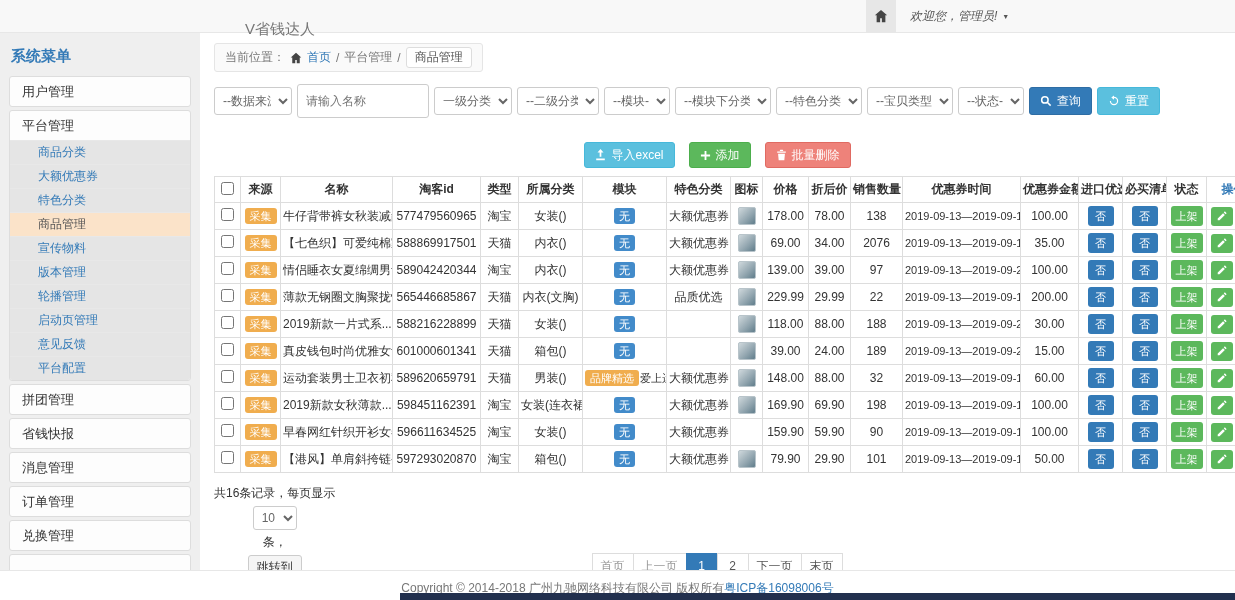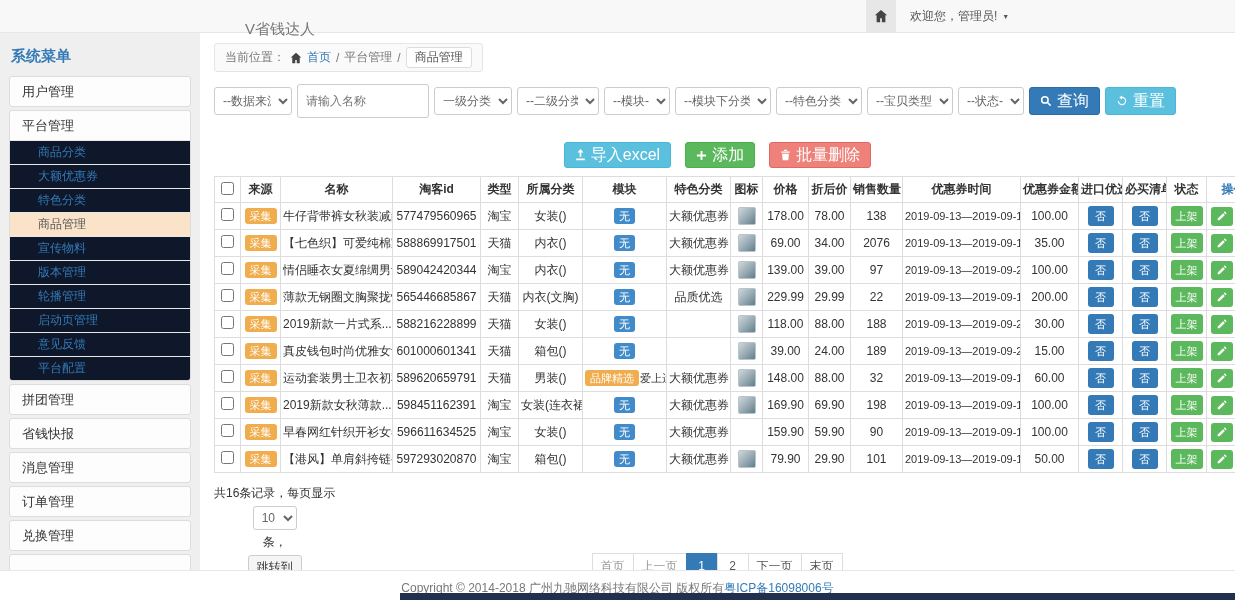--- a/index.html
+++ b/index.html
@@ -5,39 +5,39 @@
 *{box-sizing:border-box;margin:0;padding:0;}
 html,body{width:1235px;height:600px;}
 body{font-family:"Liberation Sans","DejaVu Sans",sans-serif;background:#fff;position:relative;overflow:hidden;font-size:12px;}
 a{text-decoration:none;cursor:pointer;}
 button{font-family:inherit;cursor:pointer;}
 
 .topbar{height:33px;background:#f8f8f8;border-bottom:1px solid #e7e7e7;position:relative;}
 .brand{position:absolute;left:245px;top:13px;line-height:32px;font-size:15px;color:#777;}
 .topbar-right{position:absolute;left:866px;top:0;height:32px;display:flex;align-items:center;}
 .home-btn{width:30px;height:32px;background:#e7e7e7;display:flex;align-items:center;justify-content:center;cursor:pointer;}
-.welcome{margin-left:14px;font-size:12px;color:#555;cursor:pointer;display:flex;align-items:center;gap:5px;}
+.welcome{margin-left:14px;font-size:12px;color:#555;cursor:pointer;display:flex;align-items:center;gap:5px;font-style:italic;}
 .caret{font-size:7px;color:#555;}
 
 .shell{display:flex;height:537px;}
 .side-rail{width:200px;background:#efefef;padding:10px 9px 0;flex:none;overflow:hidden;}
 .side-title{font-size:15px;font-weight:bold;color:#337ab7;margin:4px 0 10px 2px;}
 .s-panel{background:#fdfdfd;border:1px solid #ddd;border-radius:3px;margin-bottom:3px;overflow:hidden;}
 .s-head{height:29px;line-height:29px;padding-left:12px;font-size:13px;color:#333;cursor:pointer;}
-.s-sub{height:24px;line-height:23px;padding-left:28px;font-size:12px;color:#337ab7;border-top:1px solid #e8e8e8;cursor:pointer;background:#0f172a;}
+.s-sub{height:24px;line-height:23px;padding-left:28px;font-size:12px;color:#337ab7;border-top:1px solid #e8e8e8;cursor:pointer;background:#e5e5e5;}
 .s-sub.active{background:#fbe3c9;color:#555;}
 
 .main{flex:1;background:#fff;padding:10px 14px 0;overflow:hidden;}
 .breadcrumb{display:inline-flex;align-items:center;gap:5px;background:#fafafa;border:1px solid #e5e5e5;border-radius:3px;padding:3px 10px;font-size:12px;color:#777;}
 .breadcrumb .link{color:#337ab7;}
 .crumb-chip{border:1px solid #ddd;background:#fff;border-radius:3px;padding:1px 8px;color:#555;}
 .filter-bar{display:flex;align-items:center;gap:5px;margin-top:12px;}
 .f-select,.f-input,.pg-select,.jump-input{height:28px;border:1px solid #ccc;border-radius:3px;background:#fff;font-size:12px;color:#666;padding:0 4px;font-family:inherit;}
 .f-input{width:132px;padding:16px 8px;}
-.btn{height:28px;border:1px solid transparent;border-radius:3px;color:#fff;font-size:16px;display:inline-flex;align-items:center;gap:5px;padding:0 10px;}
+.btn{height:28px;border:1px solid transparent;border-radius:3px;color:#fff;font-size:12px;display:inline-flex;align-items:center;gap:5px;padding:0 10px;}
 .btn-primary{background:#337ab7;border-color:#2e6da4;}
 .btn-info{background:#5bc0de;border-color:#46b8da;}
 .btn-success{background:#5cb85c;border-color:#4cae4c;}
 .btn-danger{background:#ee827a;border-color:#e06a62;}
 .toolbar{display:flex;justify-content:center;gap:14px;margin-top:24px;}
 .toolbar .btn{height:26px;}
 
 .grid{width:100%;border-collapse:collapse;table-layout:fixed;margin-top:8px;font-size:12px;color:#333;}
 .grid th,.grid td{border:1px solid #ddd;text-align:center;padding:3px 2px;overflow:hidden;white-space:nowrap;height:26px;}
 .grid th{font-weight:bold;}

